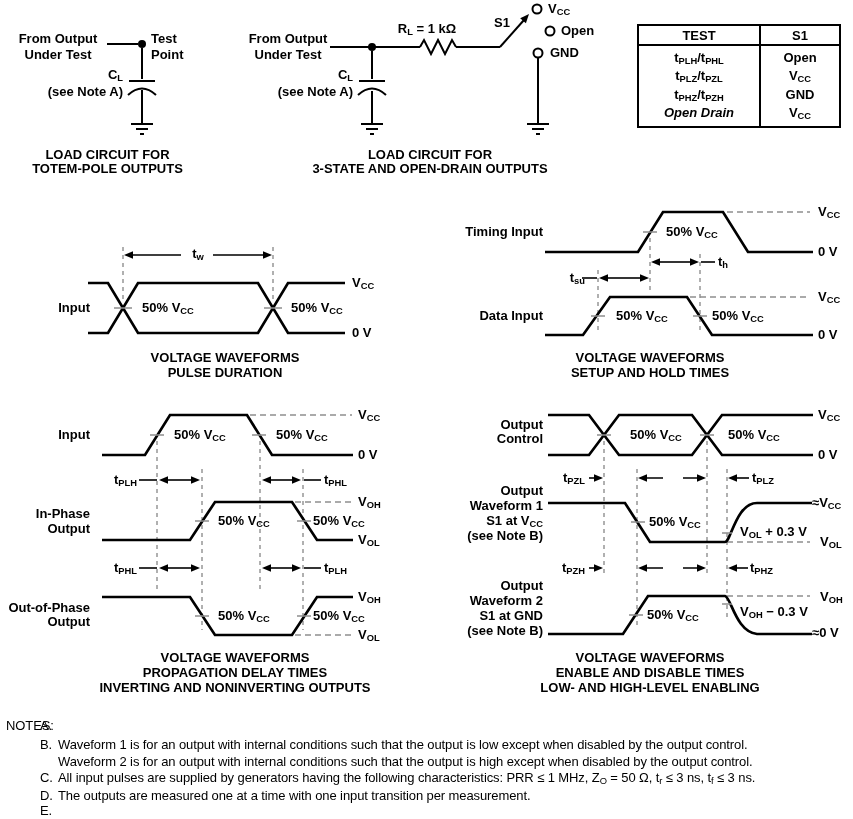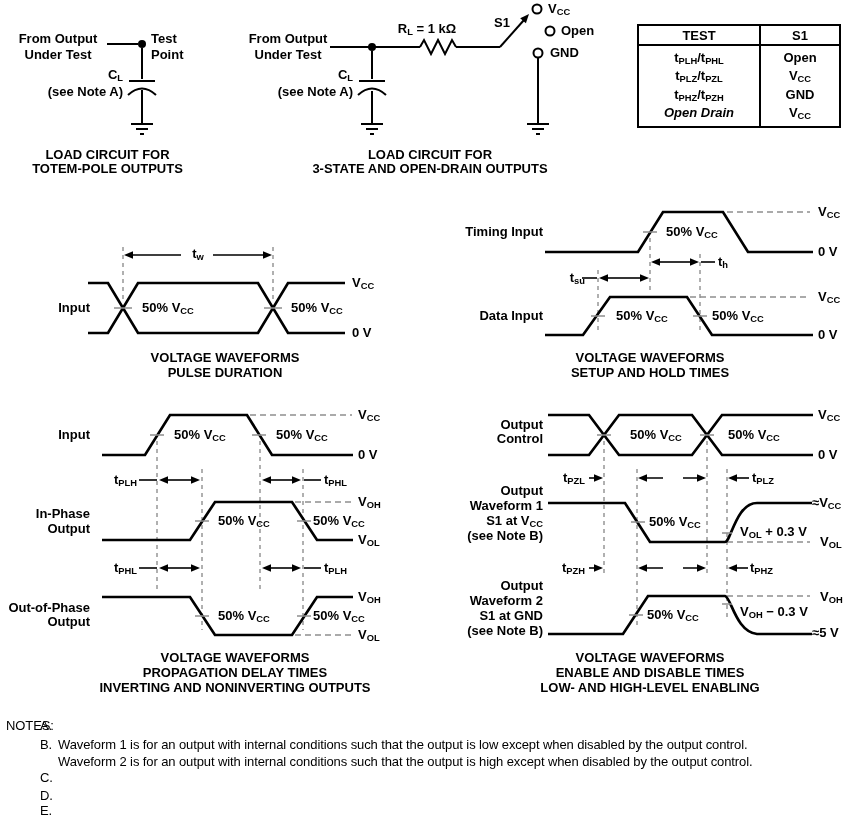--- a/index.html
+++ b/index.html
@@ -234,24 +234,26 @@
 <div class="lb" style="left:728px;top:427px;">50% V<sub>CC</sub></div>
 <div class="lb" style="left:649px;top:514px;">50% V<sub>CC</sub></div>
 <div class="lb" style="left:647px;top:607px;">50% V<sub>CC</sub></div>
 <div class="lb" style="left:818px;top:407px;">V<sub>CC</sub></div>
 <div class="lb" style="left:818px;top:447px;">0 V</div>
 <div class="lb" style="left:812px;top:495px;">≈V<sub>CC</sub></div>
 <div class="lb" style="left:740px;top:524px;">V<sub>OL</sub> + 0.3 V</div>
 <div class="lb" style="left:820px;top:534px;">V<sub>OL</sub></div>
 <div class="lb" style="left:820px;top:589px;">V<sub>OH</sub></div>
 <div class="lb" style="left:740px;top:604px;">V<sub>OH</sub> − 0.3 V</div>
-<div class="lb" style="left:812px;top:625px;">≈5 V</div>
+<div class="lb" style="left:812px;top:625px;">≈0 V</div>
 <div class="lb cap" style="left:470px;top:650px;width:360px;">VOLTAGE WAVEFORMS<br>ENABLE AND DISABLE TIMES<br>LOW- AND HIGH-LEVEL ENABLING</div>
 
 <div class="note" style="left:6px;top:718px;text-align:center;">NOTES:</div>
 <div class="note" style="left:40px;top:718px;">A.</div>
 <div class="note" style="left:40px;top:737px;">B.</div>
 <div class="note" style="left:58px;top:737px;width:790px;">Waveform 1 is for an output with internal conditions such that the output is low except when disabled by the output control.<br>Waveform 2 is for an output with internal conditions such that the output is high except when disabled by the output control.</div>
 <div class="note" style="left:40px;top:770px;">C.</div>
+<div class="note" style="left:58px;top:770px;width:790px;">All input pulses are supplied by generators having the following characteristics: PRR ≤ 1 MHz, Z<sub>O</sub> = 50 Ω, t<sub>r</sub> ≤ 3 ns, t<sub>f</sub> ≤ 3 ns.</div>
 <div class="note" style="left:40px;top:788px;">D.</div>
+<div class="note" style="left:58px;top:788px;width:790px;">The outputs are measured one at a time with one input transition per measurement.</div>
 <div class="note" style="left:40px;top:803px;">E.</div>
 
 </div>
 
 </body></html>

